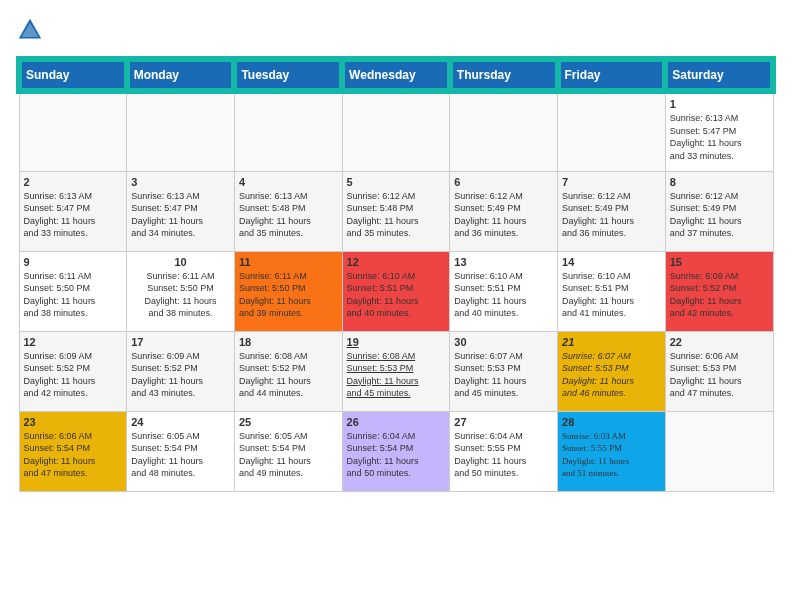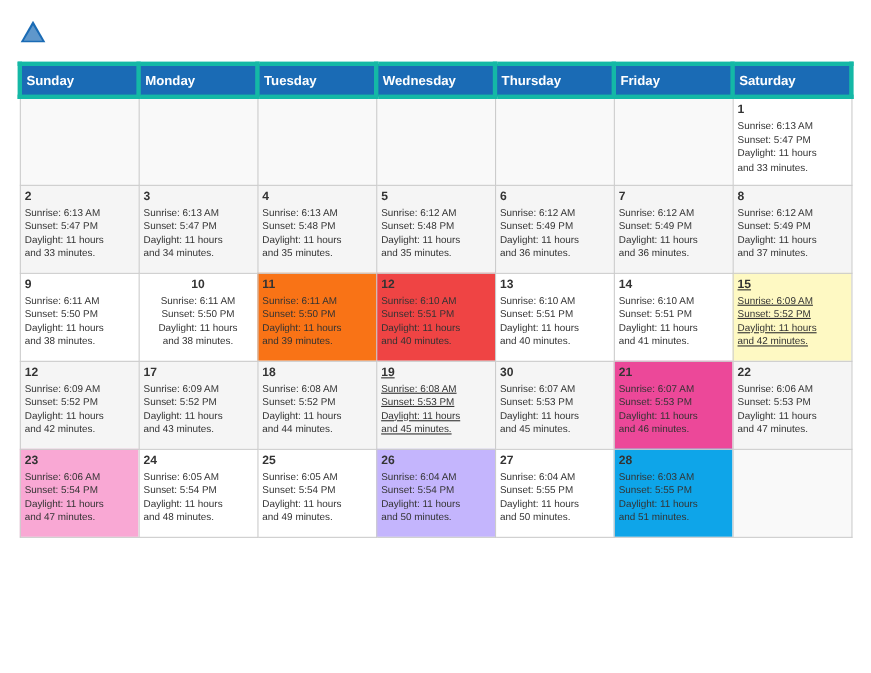--- a/index.html
+++ b/index.html
@@ -49,21 +49,21 @@
       border-collapse: collapse;
       border: 1px solid #ccc;
     }
     .calendar th {
       background-color: #1a6bb5;
       color: #fff;
       font-size: 12px;
       font-weight: bold;
       padding: 6px 4px;
       text-align: left;
-      border: 4px solid #14b8a6;
+      border: 6px solid #14b8a6;
     }
     .calendar td {
       width: calc(100%/7);
       vertical-align: top;
       padding: 4px;
       border: 1px solid #ccc;
       font-size: 9.5px;
       color: #333;
       height: 80px;
       background: #fff;
@@ -221,21 +221,21 @@
 Daylight: 11 hours
 and 40 minutes.</div>
         </td>
         <td style="background: rgb(255, 255, 255);">
           <span class="day-num">14</span>
           <div class="day-info" style="white-space: pre-line;">Sunrise: 6:10 AM
 Sunset: 5:51 PM
 Daylight: 11 hours
 and 41 minutes.</div>
         </td>
-        <td style="background: #fef9c3; text-decoration: underline;">
+        <td style="background: #ef4444;">
           <span class="day-num">15</span>
           <div class="day-info" style="white-space: pre-line;">Sunrise: 6:09 AM
 Sunset: 5:52 PM
 Daylight: 11 hours
 and 42 minutes.</div>
         </td>
       </tr>
       <tr>
         <td style="background: rgb(245, 245, 245);">
           <span class="day-num">12</span>
@@ -265,37 +265,37 @@
 Daylight: 11 hours
 and 45 minutes.</div>
         </td>
         <td style="background: rgb(245, 245, 245);">
           <span class="day-num">30</span>
           <div class="day-info" style="white-space: pre-line;">Sunrise: 6:07 AM
 Sunset: 5:53 PM
 Daylight: 11 hours
 and 45 minutes.</div>
         </td>
-        <td style="background: #ec4899;">
+        <td style="background: #eab308; font-style: italic;">
           <span class="day-num">21</span>
           <div class="day-info" style="white-space: pre-line;">Sunrise: 6:07 AM
 Sunset: 5:53 PM
 Daylight: 11 hours
 and 46 minutes.</div>
         </td>
         <td style="background: rgb(245, 245, 245);">
           <span class="day-num">22</span>
           <div class="day-info" style="white-space: pre-line;">Sunrise: 6:06 AM
 Sunset: 5:53 PM
 Daylight: 11 hours
 and 47 minutes.</div>
         </td>
       </tr>
       <tr>
-        <td style="background: #f9a8d4;">
+        <td style="background: #eab308;">
           <span class="day-num">23</span>
           <div class="day-info" style="white-space: pre-line;">Sunrise: 6:06 AM
 Sunset: 5:54 PM
 Daylight: 11 hours
 and 47 minutes.</div>
         </td>
         <td style="background: rgb(255, 255, 255);">
           <span class="day-num">24</span>
           <div class="day-info" style="white-space: pre-line;">Sunrise: 6:05 AM
 Sunset: 5:54 PM
@@ -318,21 +318,21 @@
         </td>
         <td style="background: rgb(255, 255, 255);">
           <span class="day-num">27</span>
           <div class="day-info" style="white-space: pre-line;">Sunrise: 6:04 AM
 Sunset: 5:55 PM
 Daylight: 11 hours
 and 50 minutes.</div>
         </td>
         <td style="background: #0ea5e9;">
           <span class="day-num">28</span>
-          <div class="day-info" style="white-space: pre-line;">Sunrise: 6:03 AM
+          <div class="day-info" style="white-space: pre-line; font-family: Liberation Serif, serif;">Sunrise: 6:03 AM
 Sunset: 5:55 PM
 Daylight: 11 hours
 and 51 minutes.</div>
         </td>
         <td class="empty"></td>
       </tr>
     </tbody>
 </table>
 
 </body></html>

